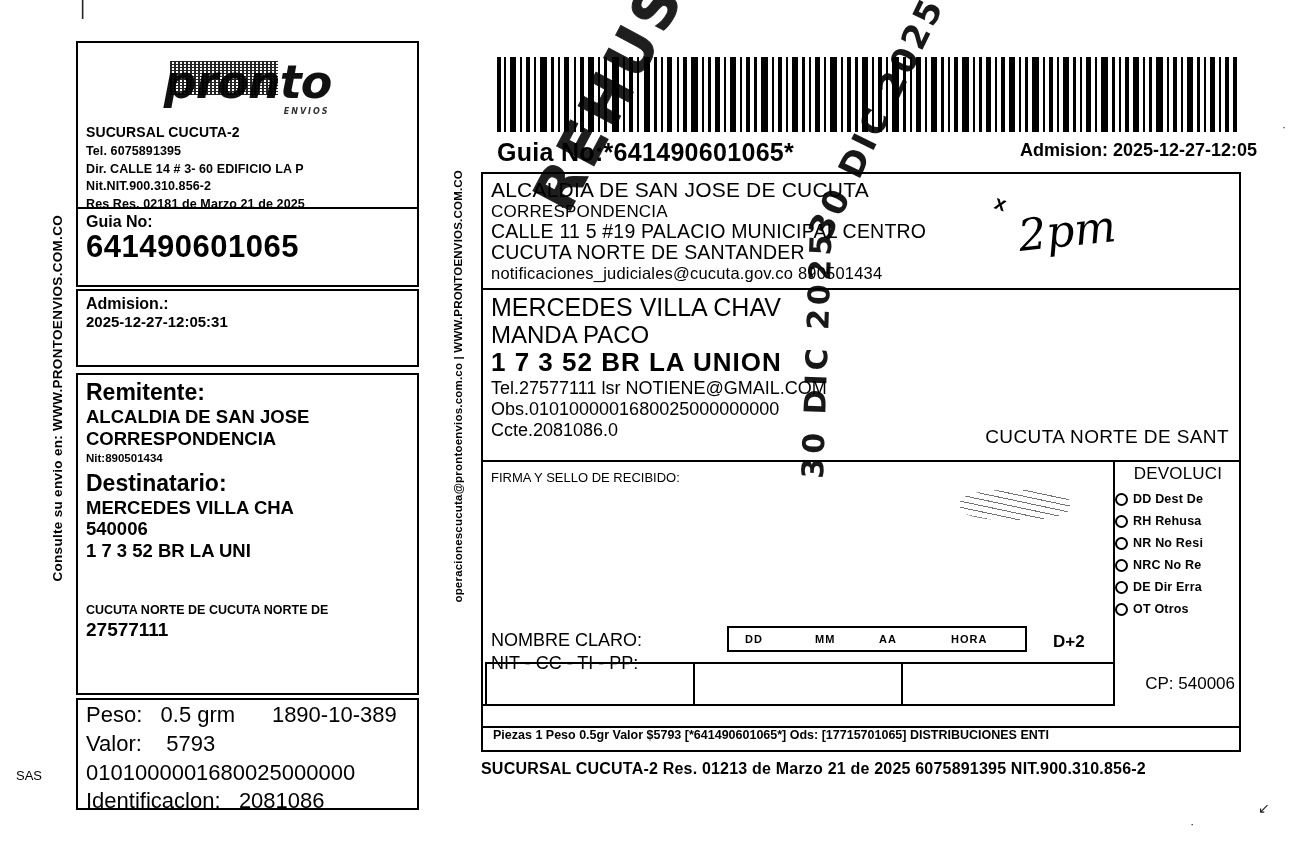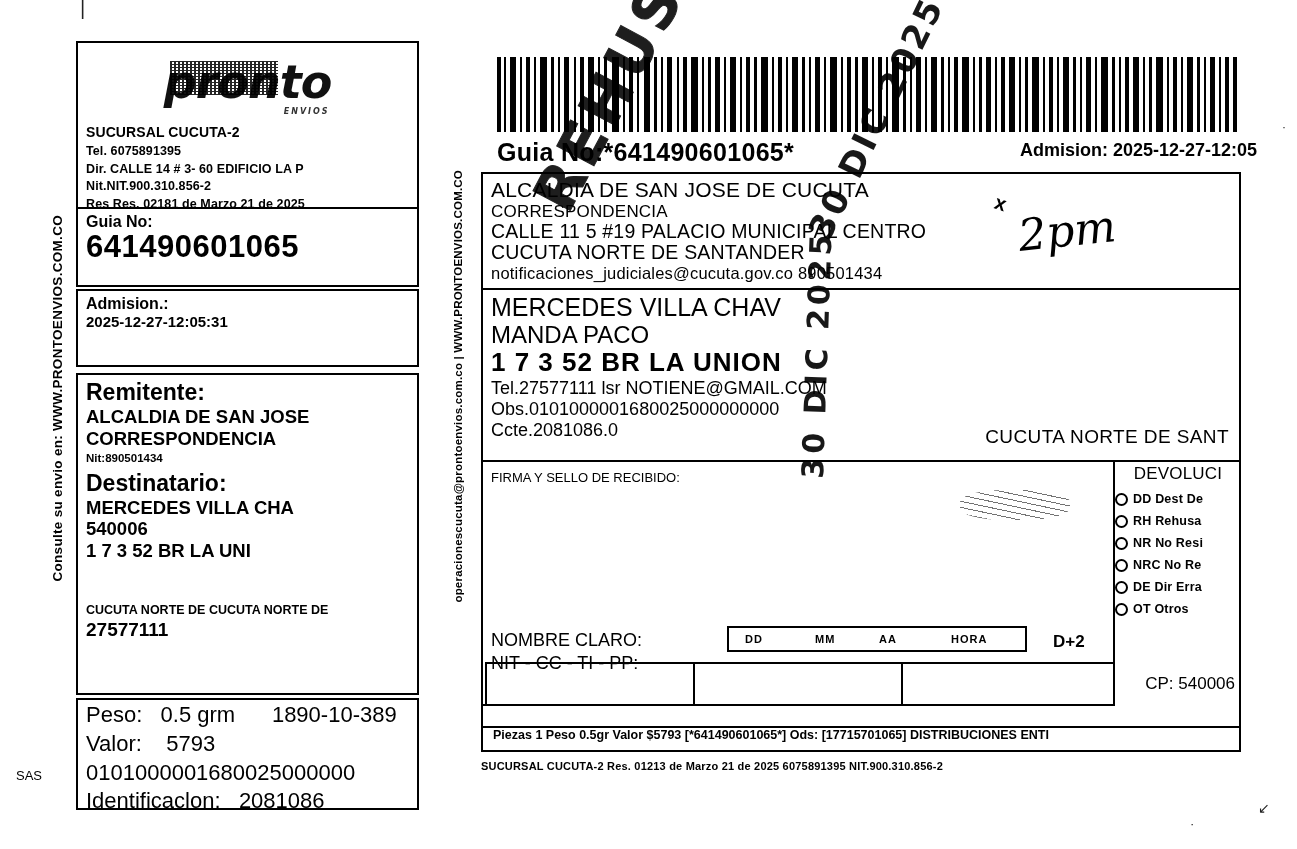--- a/index.html
+++ b/index.html
@@ -182,21 +182,21 @@
 
   .footer-strip {
     position: absolute; left: 2px; bottom: 2px; width: calc(100% - 4px); height: 26px;
     display: flex; align-items: center;
   }
   .footer-strip span {
     font-size: 12.5px; font-weight: bold; padding-left: 8px; white-space: nowrap;
   }
   #footer-legal {
     left: 481px; top: 760px; width: 770px;
-    font-size: 11px; font-weight: bold; letter-spacing: .2px;
+    font-size: 16px; font-weight: bold; letter-spacing: .2px;
   }
 
   
   #stamp-rehusado {
     left: 520px; top: 190px;
     transform: rotate(-62deg);
     transform-origin: left top;
     font-family: "DejaVu Sans", sans-serif;
     font-size: 58px;
     font-weight: bold;

